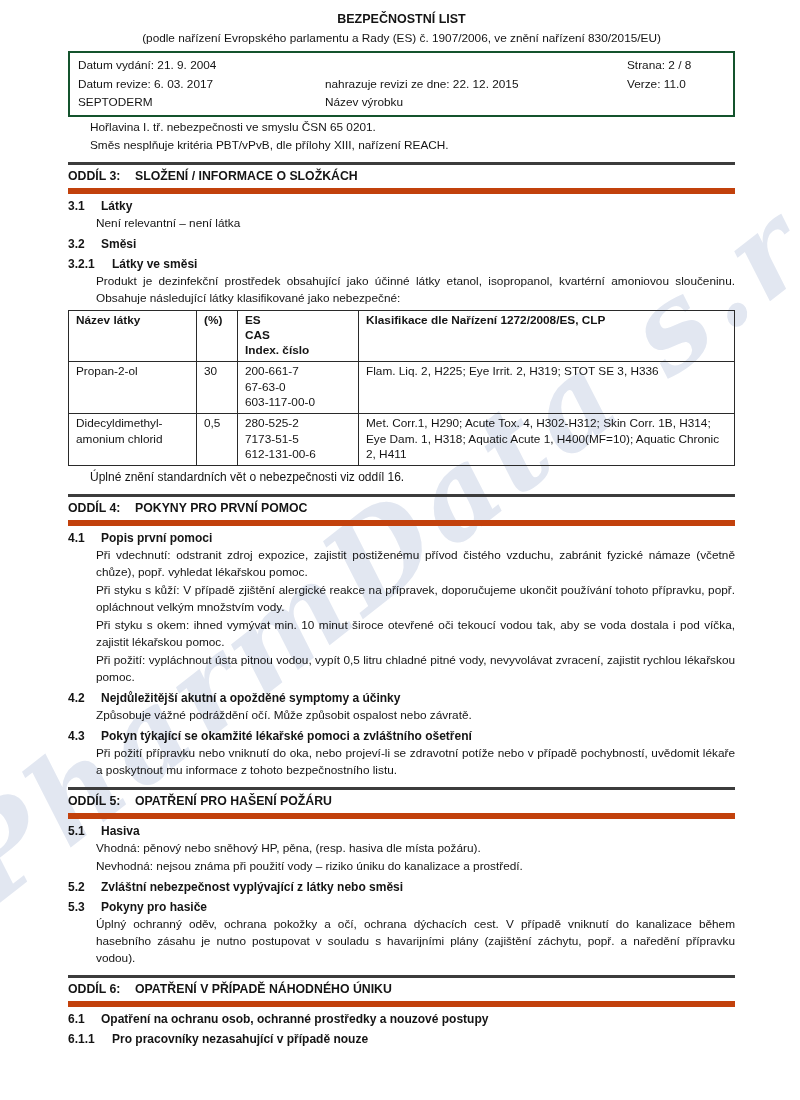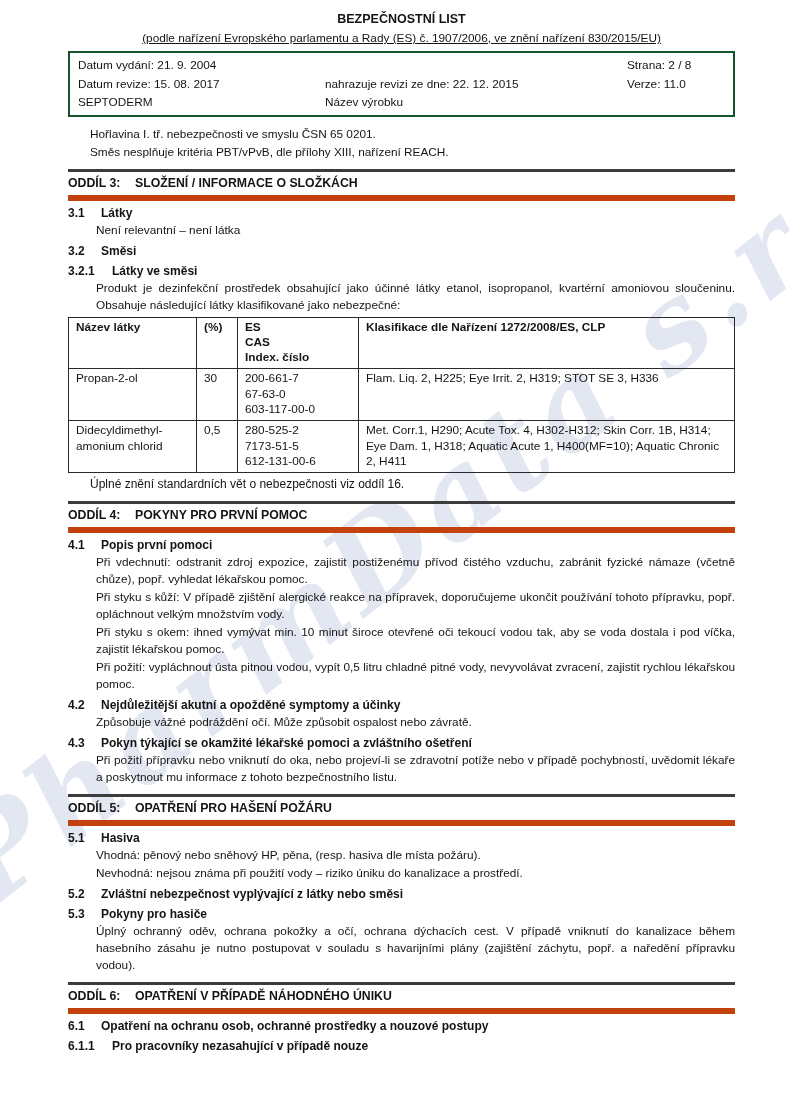--- a/index.html
+++ b/index.html
@@ -9,25 +9,25 @@
   }
   .watermark{
     position:absolute;left:-150px;top:468px;width:1100px;z-index:0;
     text-align:center;transform:rotate(-38deg);
     font-family:"DejaVu Serif",serif;font-style:italic;font-weight:bold;
     font-size:118px;letter-spacing:7px;color:#e2e7f1;white-space:nowrap;
     user-select:none;
   }
   .content{position:absolute;inset:0;z-index:1;padding:12px 65px 16px 68px;}
   .doc-title{text-align:center;font-weight:bold;font-size:12.5px;line-height:15px;}
-  .doc-subtitle{text-align:center;font-size:11.8px;line-height:15px;margin-top:4px;text-decoration:underline;}
+  .doc-subtitle{text-align:center;font-size:11.8px;line-height:15px;margin-top:4px;}
   .hdrbox{border:2px solid #14532d;margin-top:5px;padding:3px 8px;font-size:11.8px;}
   .hdrrow{display:grid;grid-template-columns:247px 1fr 98px;line-height:18.5px;}
   .hdrrow span{white-space:nowrap;}
-  .intro{margin-top:9px;}
+  .intro{margin-top:2px;}
   .intro .p{margin-left:22px;}
   .bar{
     margin-top:8px;border-top:3px solid #3c3c3c;border-bottom:6px solid #c2410c;
     padding:3px 0 4px 0;font-weight:bold;font-size:12.3px;line-height:16px;
   }
   .bar .bnum{display:inline-block;width:67px;}
   .h2{margin:5px 0 1px 0;font-weight:bold;font-size:12px;line-height:15px;}
   .h2 .hnum{display:inline-block;min-width:33px;}
   .h2 .hnum.w3{min-width:44px;}
   .p{font-size:11.8px;line-height:17px;text-align:justify;margin:0 0 1px 0;}
@@ -60,21 +60,21 @@
     <div class="doc-title">BEZPEČNOSTNÍ LIST</div>
     <div class="doc-subtitle">(podle nařízení Evropského parlamentu a Rady (ES) č. 1907/2006, ve znění nařízení 830/2015/EU)</div>
 
     <div class="hdrbox">
       <div class="hdrrow">
         <span>Datum vydání: 21. 9. 2004</span>
         <span></span>
         <span>Strana: 2 / 8</span>
       </div>
       <div class="hdrrow">
-        <span>Datum revize: 15. 08. 2017</span>
+        <span>Datum revize: 6. 03. 2017</span>
         <span>nahrazuje revizi ze dne: 22. 12. 2015</span>
         <span>Verze: 11.0</span>
       </div>
       <div class="hdrrow">
         <span>SEPTODERM</span>
         <span>Název výrobku</span>
         <span></span>
       </div>
     </div>
 

